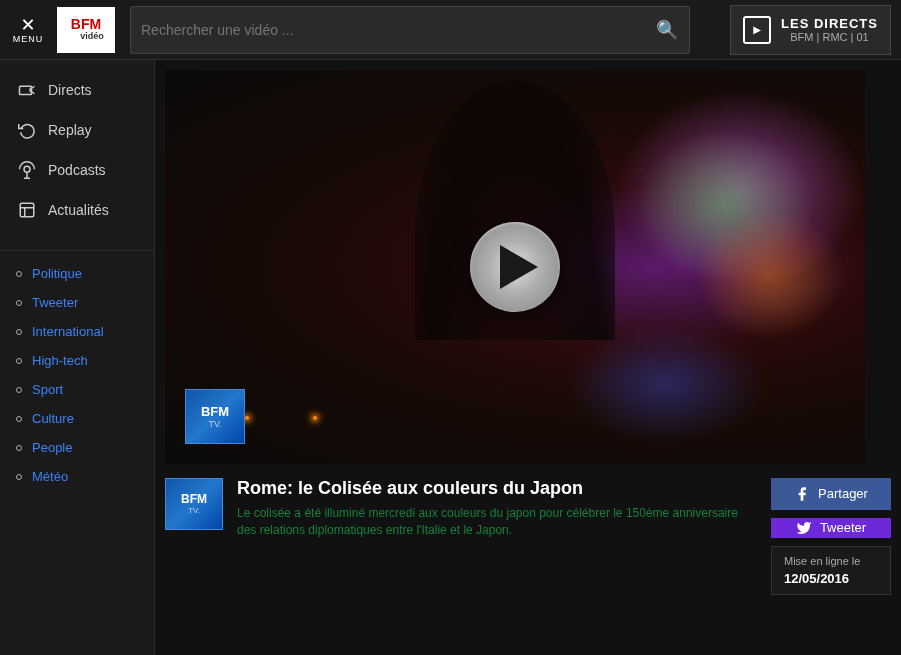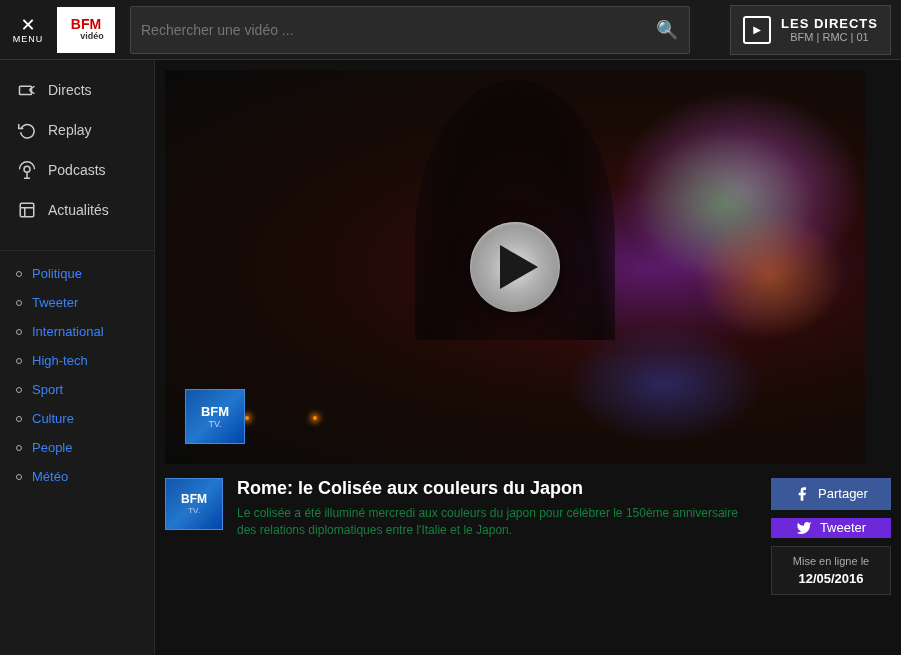--- a/index.html
+++ b/index.html
@@ -328,21 +328,21 @@
       cursor: pointer;
       display: flex;
       align-items: center;
       gap: 8px;
       min-width: 120px;
       justify-content: center;
     }
     .date-box {
       border: 1px solid #333;
       padding: 8px 12px;
-      text-align: center;
+      text-align: left;
       font-size: 11px;
       color: #aaa;
       background: #1a1a1a;
     }
     .date-value { font-size: 13px; color: #fff; font-weight: bold; margin-top: 4px; }
 
     
     .icon-svg { width: 18px; height: 18px; }
   </style>
 </head>

